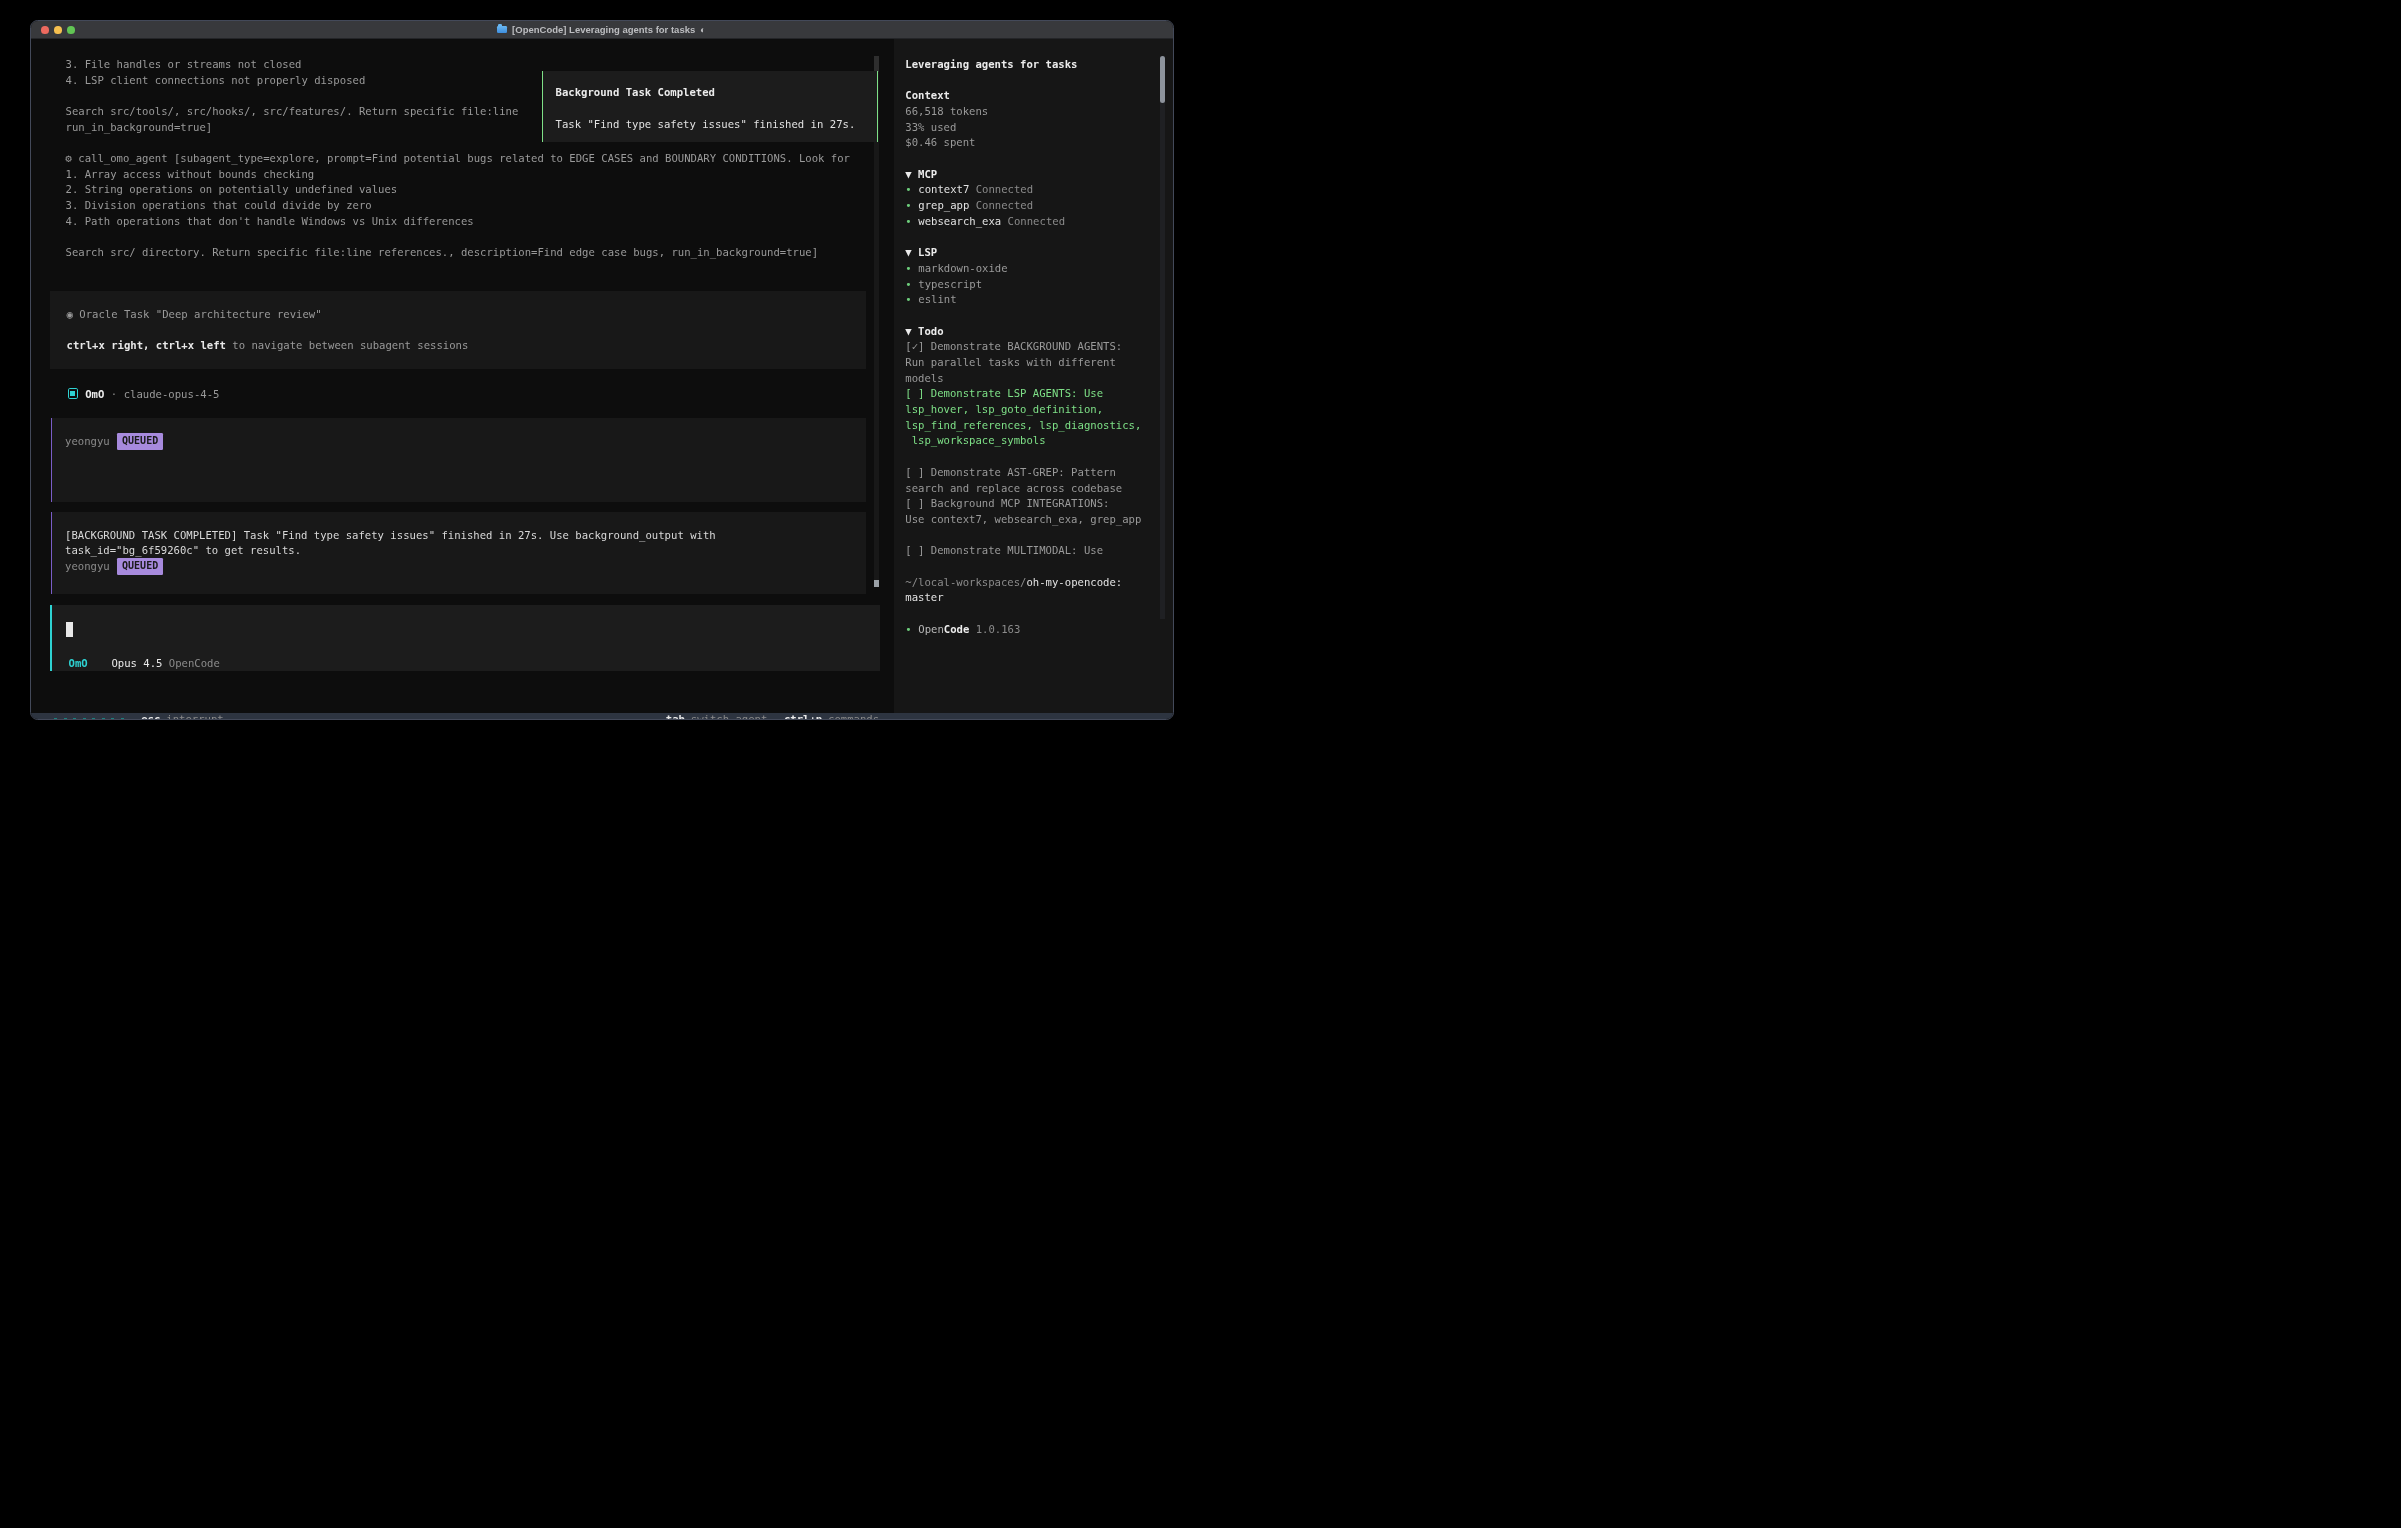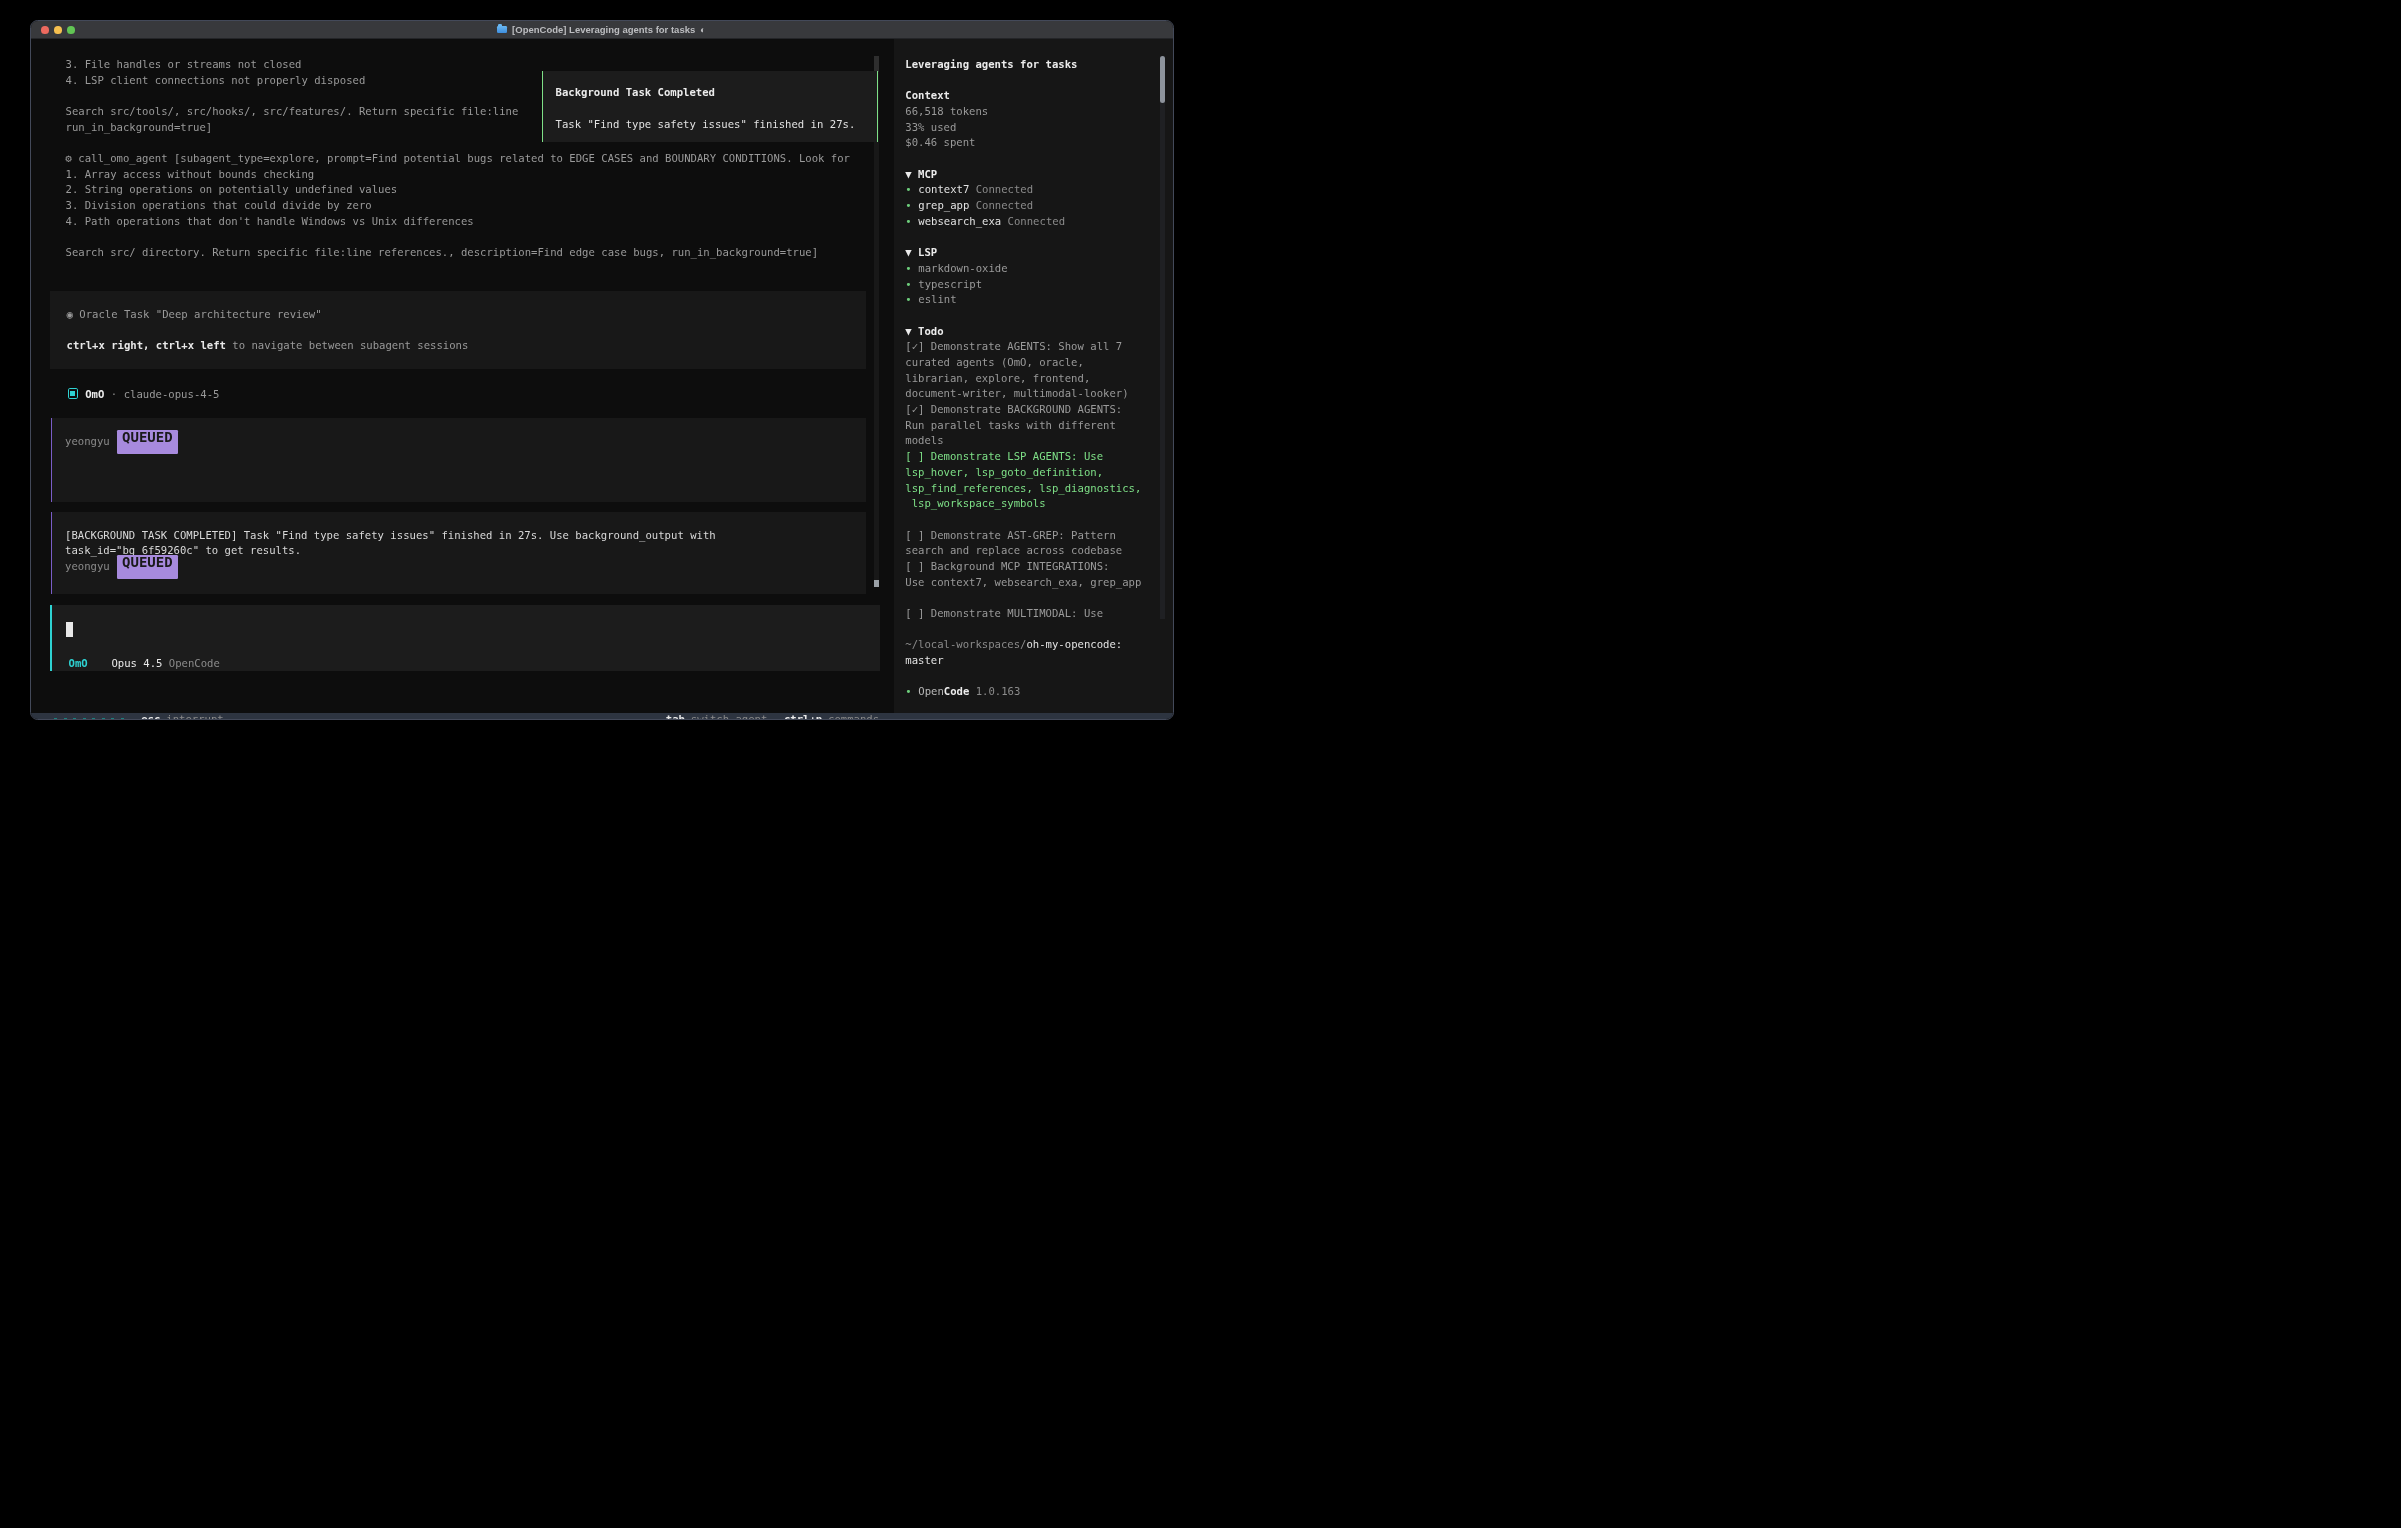--- a/index.html
+++ b/index.html
@@ -43,21 +43,21 @@
   .agent-icon::before{content:"";position:absolute;left:1.8px;top:1.8px;right:1.8px;bottom:1.8px;background:#2ed3d3;}
   .agent-name{color:#ececec;font-weight:bold;}
   .agent-sep{color:#8b8b8b;margin:0 6.5px;}
   .agent-model{color:#9a9a9a;}
 
   .notice{position:absolute;left:20px;width:815px;background:#181818;border-left:1.8px solid #7a5dc7;padding:15.4px 0 0 13.6px;color:#d9d9d9;}
   .notice.n1{top:379px;height:84px;}
   .notice.n2{top:473px;height:82px;}
   .notice-foot{height:15.7px;line-height:15.7px;display:flex;align-items:center;}
   .dim{color:#8b8b8b;}
-  .badge{display:inline-block;background:#a78add;color:#1a1a1a;font-weight:bold;padding:0 5.3px;margin-left:7px;border-radius:1.2px;height:24px;line-height:15.4px;font-size:14px;}
+  .badge{display:inline-block;background:#a78add;color:#1a1a1a;font-weight:bold;padding:0 5.3px;margin-left:7px;border-radius:1.2px;height:17px;line-height:15.4px;font-size:10px;}
 
   .inputbox{position:absolute;top:566px;left:19.5px;width:830px;height:66px;background:#1c1c1c;border-left:2.4px solid #2ed3d3;padding:16.5px 0 0 14px;}
   .cursor{width:7px;height:15.4px;background:#e8e8e8;}
   .input-meta{position:absolute;left:16.5px;top:52px;white-space:pre;}
   .im-agent{color:#2ed3d3;font-weight:bold;}
   .im-model{color:#ececec;font-weight:normal;margin-left:11px;}
   .im-provider{color:#8b8b8b;}
 
   .statusbar{position:absolute;top:648px;left:23.6px;width:825px;display:flex;justify-content:space-between;align-items:center;height:16px;margin-top:24px;}
   .sb-left,.sb-right{display:flex;align-items:center;}
@@ -241,26 +241,20 @@
         <span class="sb-line">typescript</span>
       </div>
       <div class="sb-row">
         <span class="bullet">•</span>
         <span class="sb-line">eslint</span>
       </div>
       <div class="sb-gap"></div>
 
       <div class="sb-heading">▼ Todo</div>
       <div class="todo-item">
-          <div class="ln">[✓] Demonstrate AGENTS: Show all 7</div>
-          <div class="ln">curated agents (OmO, oracle,</div>
-          <div class="ln">librarian, explore, frontend,</div>
-          <div class="ln">document-writer, multimodal-looker)</div>
-        </div>
-      <div class="todo-item">
           <div class="ln">[✓] Demonstrate BACKGROUND AGENTS:</div>
           <div class="ln">Run parallel tasks with different</div>
           <div class="ln">models</div>
         </div>
       <div class="todo-item active">
           <div class="ln">[ ] Demonstrate LSP AGENTS: Use</div>
           <div class="ln">lsp_hover, lsp_goto_definition,</div>
           <div class="ln">lsp_find_references, lsp_diagnostics,</div>
           <div class="ln"> lsp_workspace_symbols</div>
         </div>

